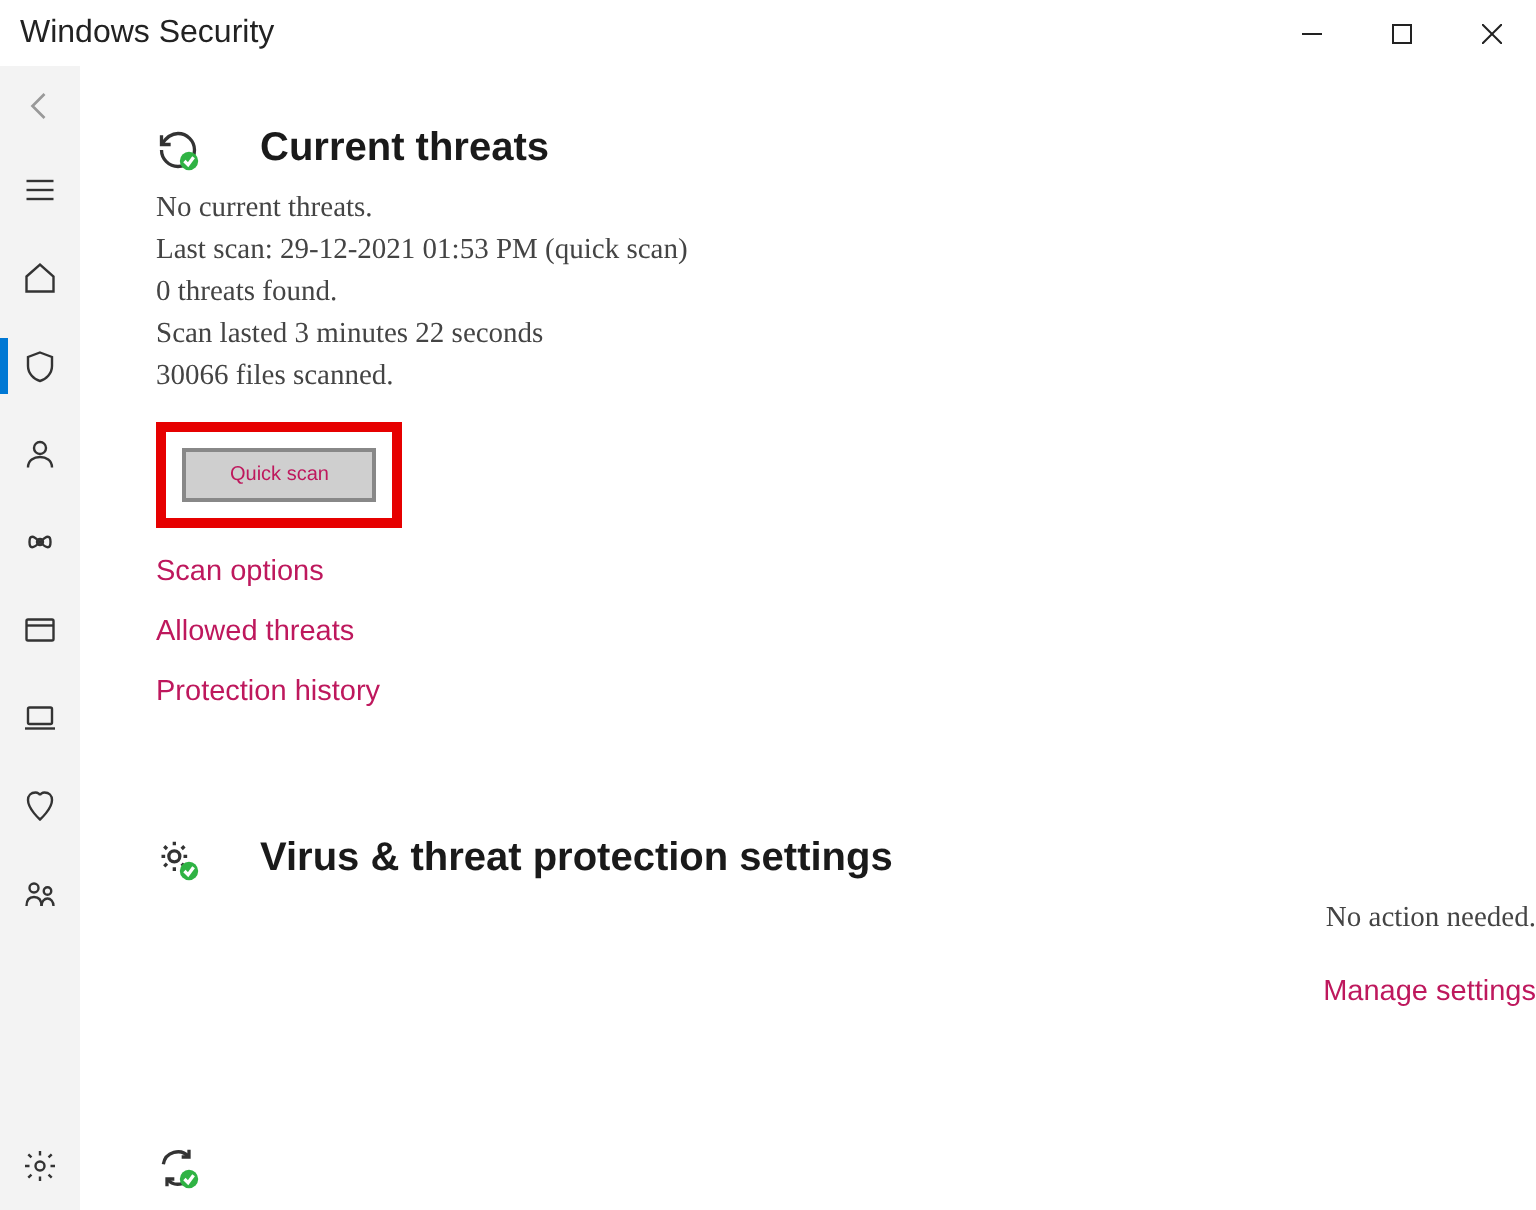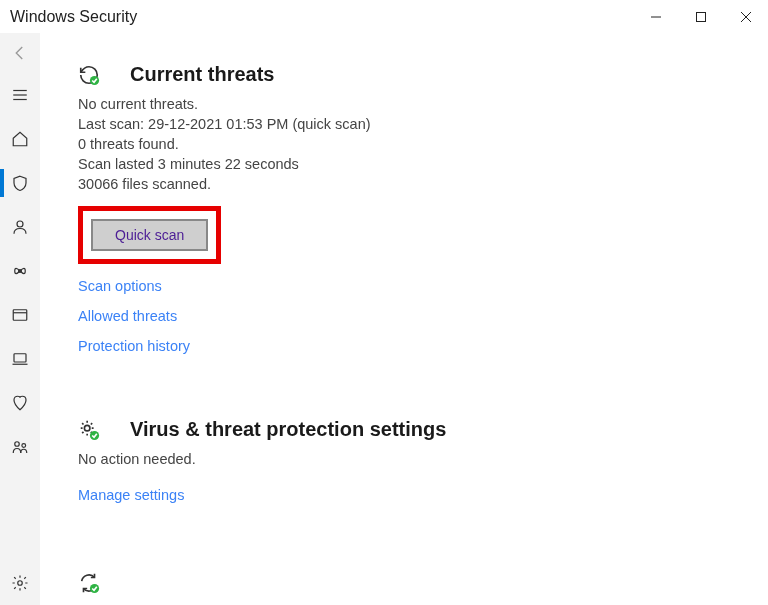--- a/index.html
+++ b/index.html
@@ -18,28 +18,28 @@
     .sidebar-item.selected::before { content: ""; position: absolute; left: 0; top: 8px; bottom: 8px; width: 4px; background: #0078d4; }
     .sidebar-spacer { flex: 1; }
 
     .content { flex: 1; padding: 0; overflow-y: auto; }
     .section { padding: 30px 0 0 38px; }
 
     .section-header { display: flex; align-items: center; gap: 30px; margin-bottom: 10px; }
     .section-title { font-size: 20px; font-weight: 600; color: #1a1a1a; }
     .header-icon { width: 22px; height: 22px; display: inline-flex; align-items: center; justify-content: center; }
 
-    .status-line { font-size: 14.5px; color: #444; margin-bottom: 4px; }
+    .status-line { font-size: 14.5px; color: #444; margin-bottom: 4px; font-family: Liberation Serif, serif; }
 
     .highlight-wrap { display: inline-block; border: 5px solid #e60000; padding: 8px 8px; margin-top: 10px; margin-bottom: 14px; }
-    .quick-scan-btn { background: #cfcfcf; border: 2px solid #888; color: #4c1d95; font-size: 14px; padding: 6px 22px; }
-
-    .link { color: #3b82f6; font-size: 14.5px; margin-bottom: 14px; cursor: default; }
-
-    .section2 { padding: 50px 0 0 38px; }
+    .quick-scan-btn { background: #cfcfcf; border: 2px solid #888; color: #be185d; font-size: 10px; padding: 6px 22px; }
+
+    .link { color: #be185d; font-size: 14.5px; margin-bottom: 14px; cursor: default; }
+
+    .section2 { padding: 50px 0 0 38px; text-align: right; }
     .section3 { padding: 55px 0 0 38px; }
 
     svg { display: block; }
   </style>
 </head>
 <body>
 
 <div class="titlebar">
   <span class="titlebar-text">Windows Security</span>
   <div class="win-controls">

